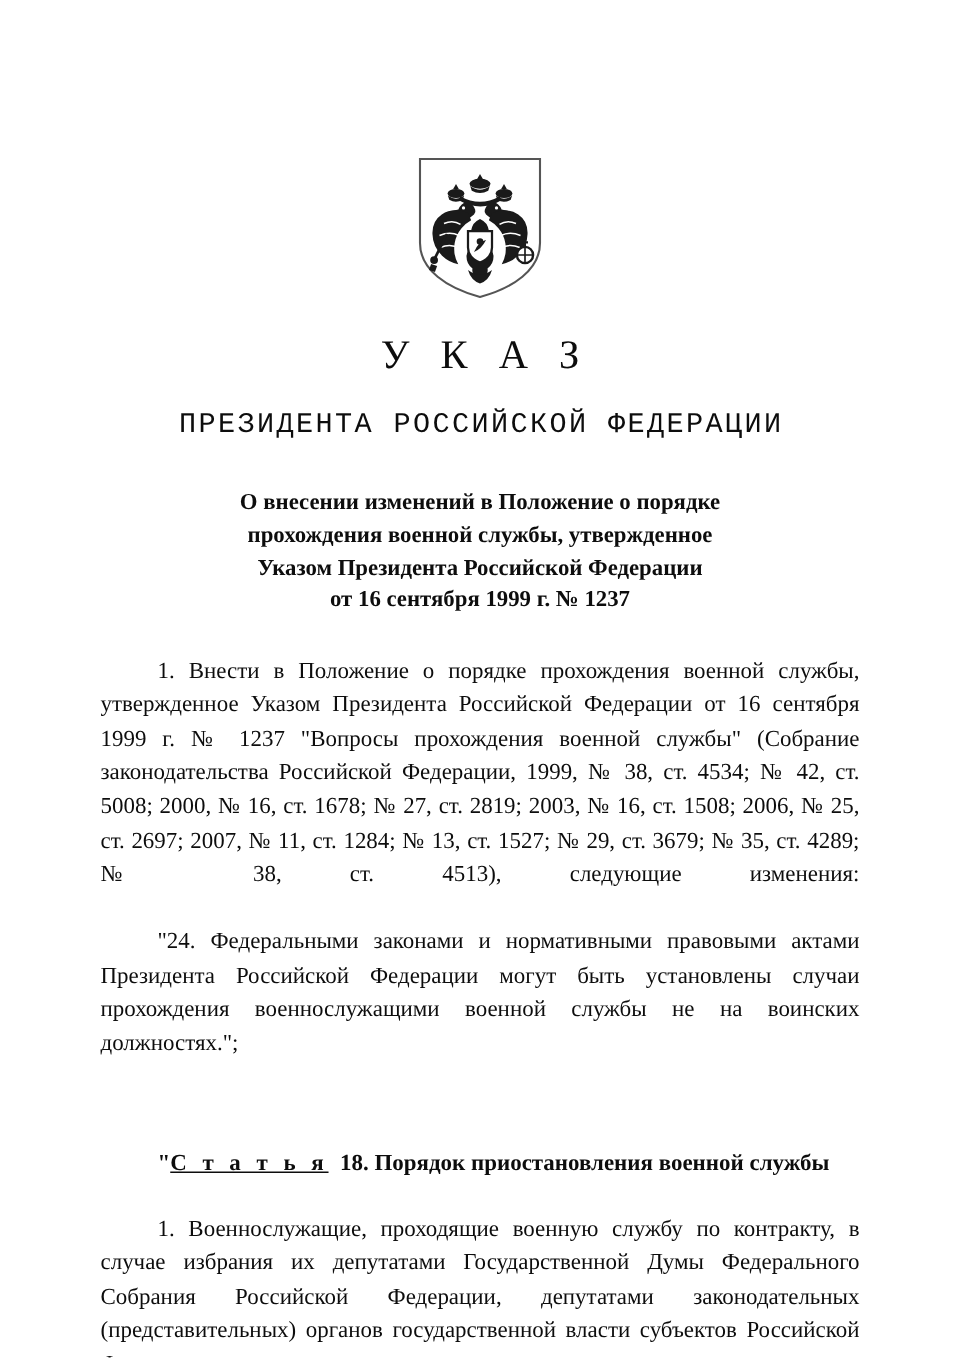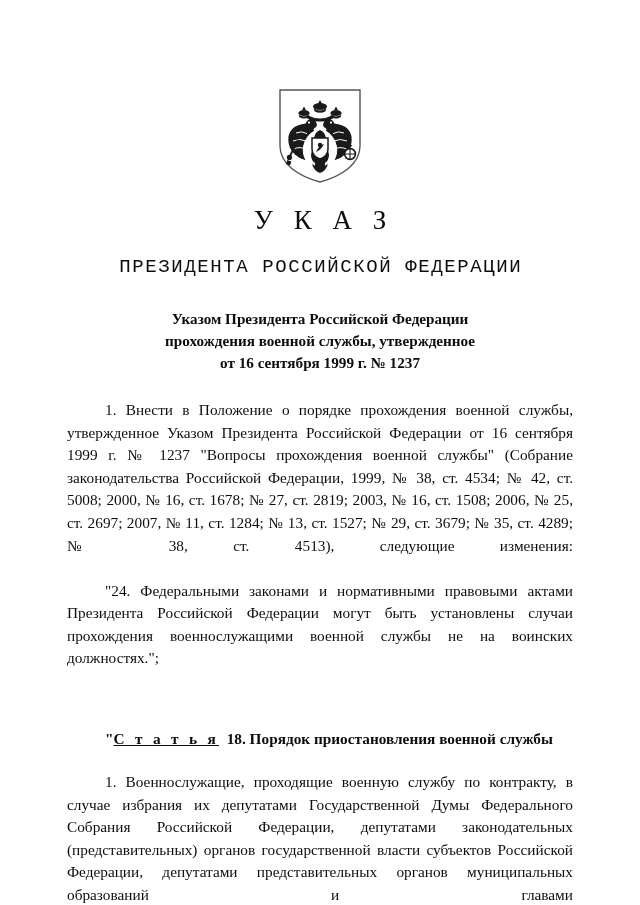--- a/index.html
+++ b/index.html
@@ -15,21 +15,21 @@
     font-family: "Liberation Serif", "DejaVu Serif", serif;
     color: #0d0d0d;
     -webkit-font-smoothing: antialiased;
   }
 
   .page {
     position: relative;
     width: 640px;
     height: 699px;
     box-sizing: border-box;
-    padding: 0 67px;
+    padding: 16px 67px;
   }
 
   
   .emblem-wrap {
     display: flex;
     justify-content: center;
     padding-top: 88px;
   }
   .emblem {
     width: 92px;
@@ -163,22 +163,23 @@
         <path d="M38 76 q8 6 16 0 q-2 7 -8 9 q-6 -2 -8 -9 Z"></path>
       </g>
     </svg>
   </div>
 
   <div class="decree-word">У К А З</div>
 
   <div class="decree-subject">ПРЕЗИДЕНТА РОССИЙСКОЙ ФЕДЕРАЦИИ</div>
 
   <div class="title-block">
+    <div>О внесении изменений в Положение о порядке</div>
+    <div>прохождения военной службы, утвержденное</div>
     <div>Указом Президента Российской Федерации</div>
-    <div>прохождения военной службы, утвержденное</div>
     <div>от 16 сентября 1999 г. № 1237</div>
   </div>
 
   <div class="body-text">
 
     <p class="para">1. Внести в Положение о порядке прохождения военной службы, утвержденное Указом Президента Российской Федерации от 16 сентября 1999 г. № 1237 "Вопросы прохождения военной службы" (Собрание законодательства Российской Федерации, 1999, № 38, ст. 4534; № 42, ст. 5008; 2000, № 16, ст. 1678; № 27, ст. 2819; 2003, № 16, ст. 1508; 2006, № 25, ст. 2697; 2007, № 11, ст. 1284; № 13, ст. 1527; № 29, ст. 3679; № 35, ст. 4289; № 38, ст. 4513), следующие изменения:</p>
 
 
     <p class="para">"24. Федеральными законами и нормативными правовыми актами Президента Российской Федерации могут быть установлены случаи прохождения военнослужащими военной службы не на воинских должностях.";</p>
 

